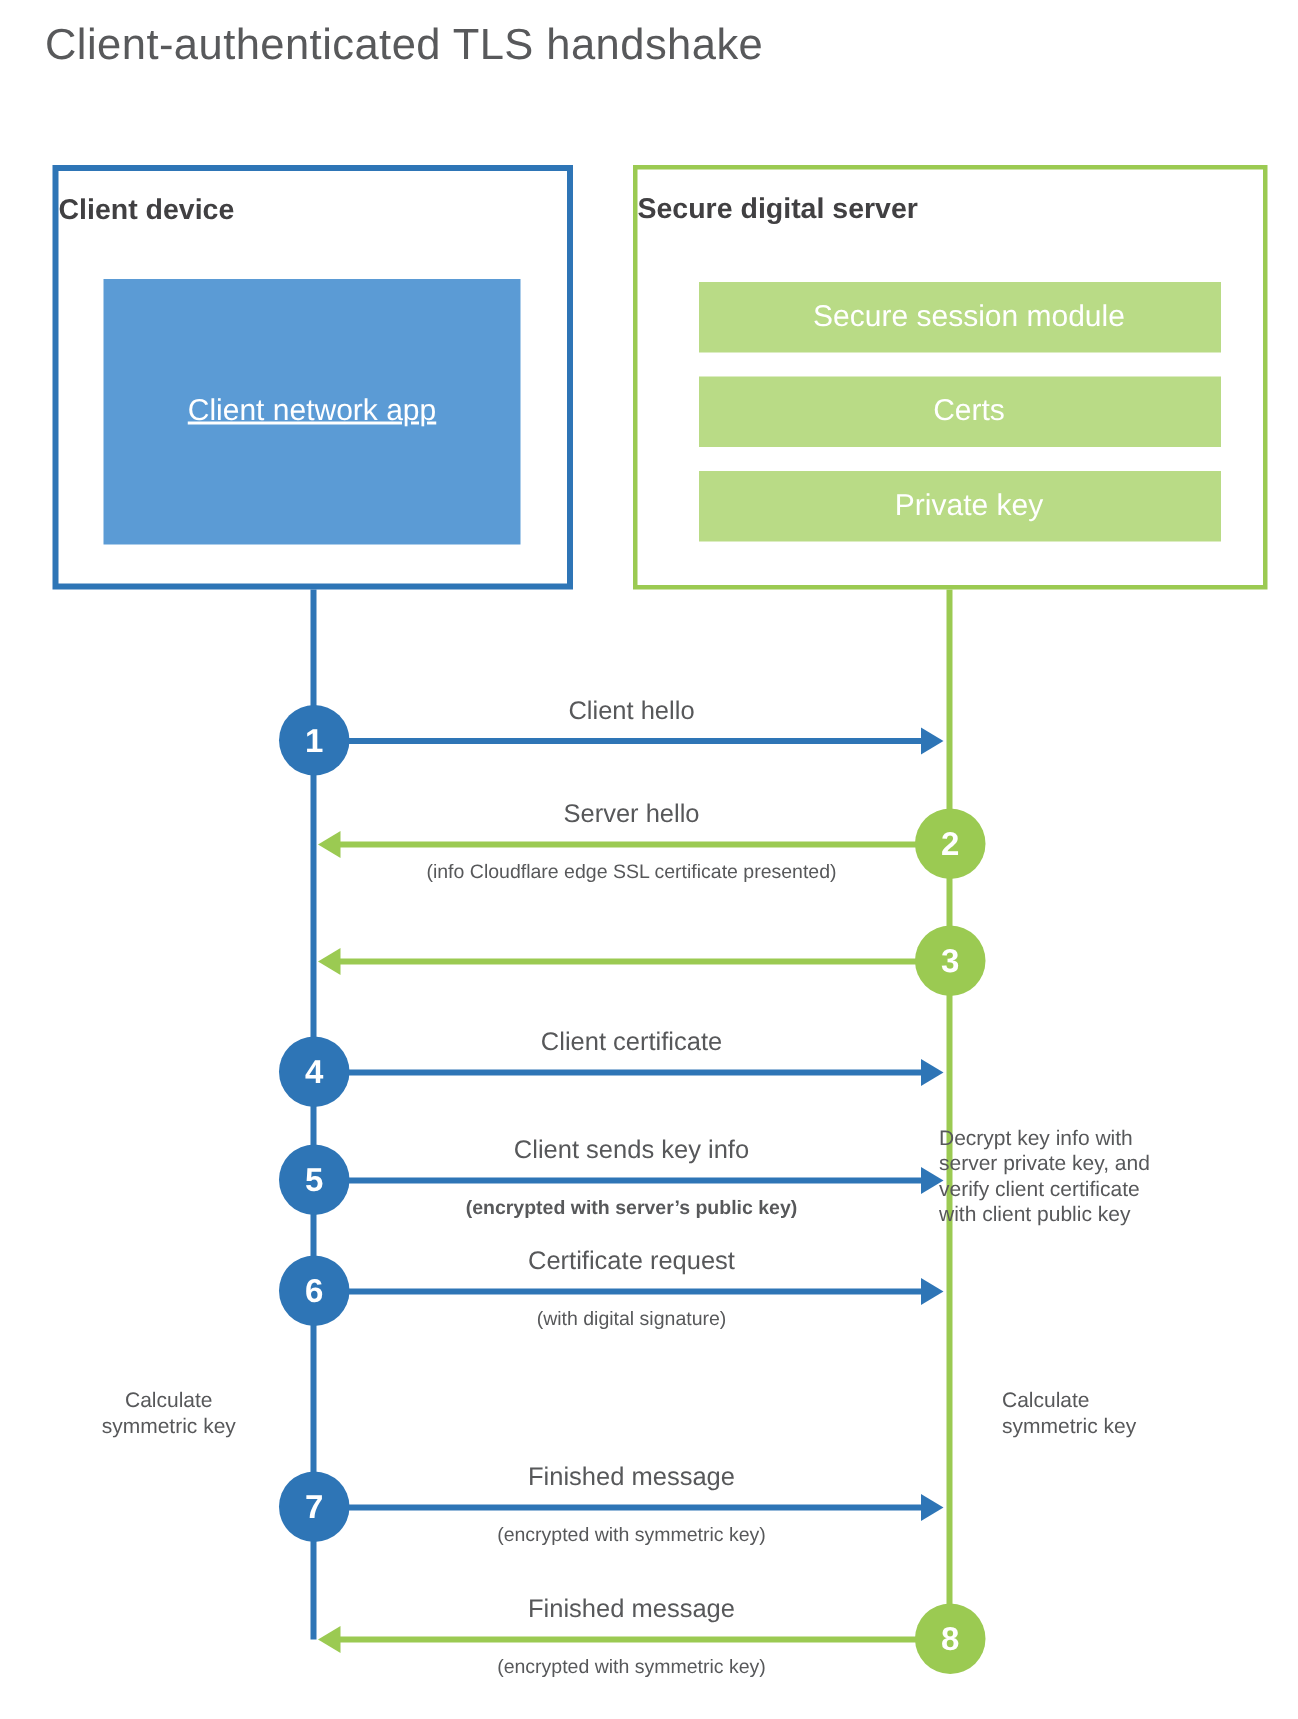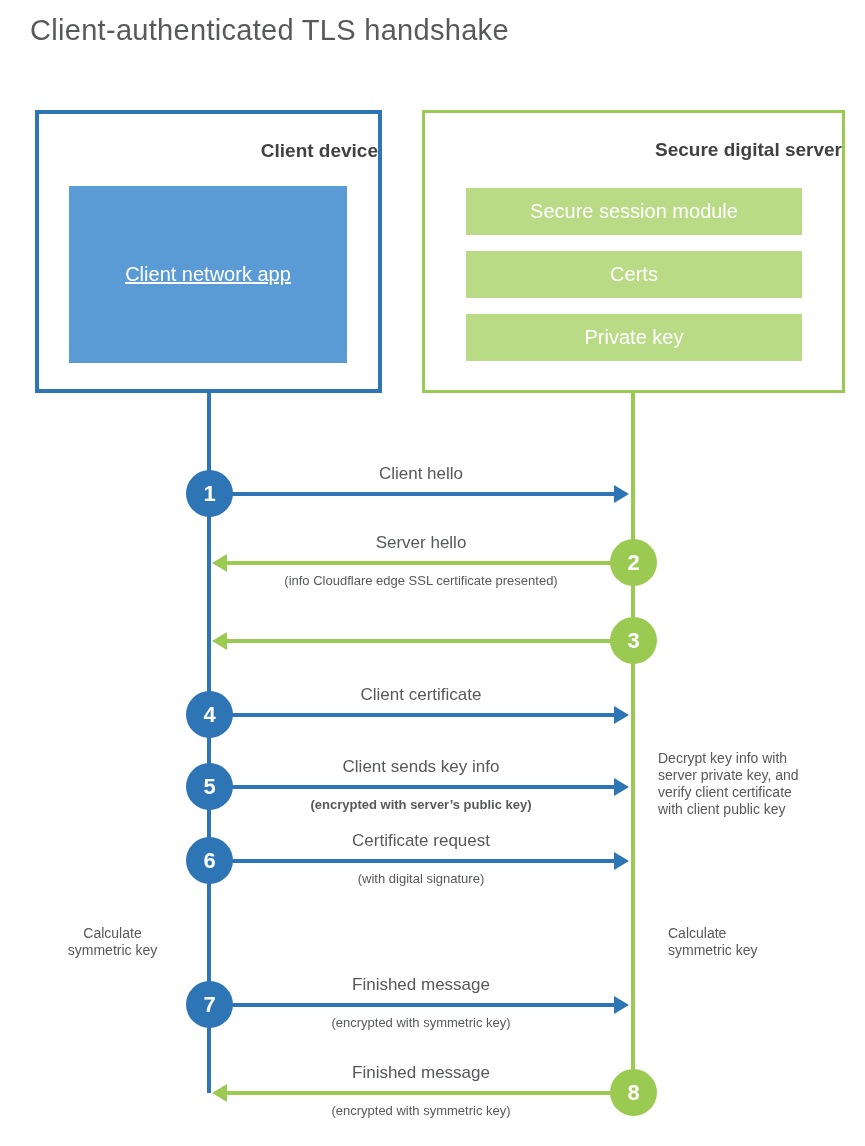--- a/index.html
+++ b/index.html
@@ -13,28 +13,28 @@
   html,body{margin:0;padding:0;background:#fff;}
   body{font-family:"Liberation Sans", sans-serif;}
   .canvas{position:relative;width:865px;height:1146px;background:#fff;overflow:hidden;}
 
   .title{position:absolute;left:30px;top:14px;margin:0;font-size:29px;font-weight:300;
          color:#58595b;letter-spacing:.3px;}
 
   .entity-box{position:absolute;top:110px;height:283px;box-sizing:border-box;background:#fff;}
   .client-box{left:35px;width:347px;border:4px solid var(--blue);}
   .server-box{left:422px;width:423px;border:3px solid var(--green);}
-  .entity-title{margin-top:26px;text-align:right;font-size:19px;font-weight:700;color:var(--heading);}
+  .entity-title{margin-top:16px;text-align:left;font-size:19px;font-weight:700;color:var(--heading);}
 
   .app-rect{position:absolute;left:30px;top:72px;width:278px;height:177px;background:var(--blue-fill);
             color:#fff;display:flex;align-items:center;justify-content:center;text-align:center;
             font-size:20px;line-height:27px;padding:0 32px;box-sizing:border-box;text-decoration:underline;}
 
   .module-bar{position:absolute;left:41px;width:336px;height:47px;background:var(--green-fill);
-              color:#fff;display:flex;align-items:center;justify-content:center;font-size:20px;}
+              color:#fff;display:flex;align-items:center;justify-content:center;font-size:20px;padding-left:12px;}
 
   .lifeline{position:absolute;width:4px;top:393px;height:700px;}
   .lifeline.client{left:207px;background:var(--blue);}
   .lifeline.server{left:631px;background:var(--green);}
 
   .arrow{position:absolute;height:4px;}
   .arrow.blue{background:var(--blue);color:var(--blue);}
   .arrow.green{background:var(--green);color:var(--green);}
   .arrow.right::after{content:"";position:absolute;right:-14px;top:-7px;width:0;height:0;
       border-top:9px solid transparent;border-bottom:9px solid transparent;border-left:15px solid currentColor;}
@@ -102,21 +102,21 @@
   <div class="arrow blue right" style="left:232px;top:1003px;width:383px;"></div>
   <div class="step-label" style="top:975px;">Finished message</div>
   <div class="step-sublabel" style="top:1015px;">(encrypted with symmetric key)</div>
   <div class="step-circle blue-bg" style="left:186px;top:981px;">7</div>
 
   <div class="arrow green left" style="left:226px;top:1091px;width:386px;"></div>
   <div class="step-label" style="top:1063px;">Finished message</div>
   <div class="step-sublabel" style="top:1103px;">(encrypted with symmetric key)</div>
   <div class="step-circle green-bg" style="left:610px;top:1069px;">8</div>
 
-  <div class="side-note" style="left:658px;top:750px;width:185px;">Decrypt key info with
+  <div class="side-note" style="left:626px;top:750px;width:185px;">Decrypt key info with
 server private key, and
 verify client certificate
 with client public key</div>
   <div class="side-note" style="left:55px;top:925px;width:115px;text-align:center;">Calculate
 symmetric key</div>
   <div class="side-note" style="left:668px;top:925px;width:120px;">Calculate
 symmetric key</div>
 
 </div>
 

